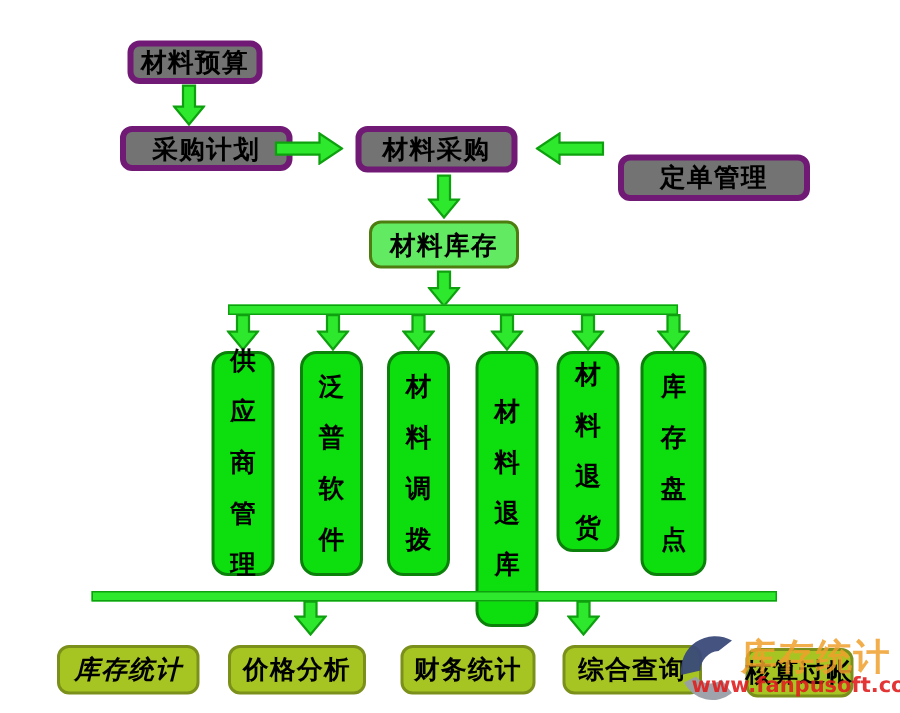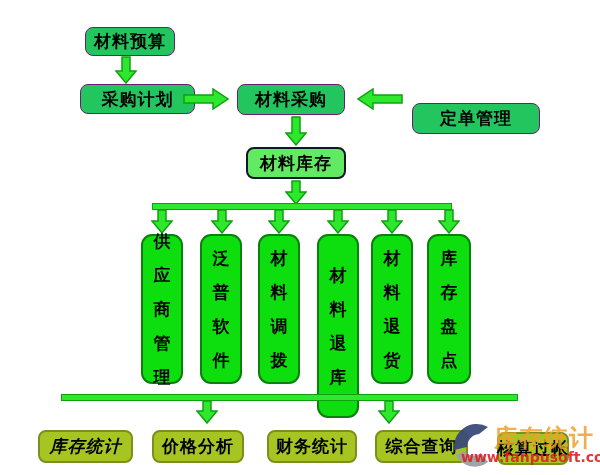--- a/index.html
+++ b/index.html
@@ -13,27 +13,27 @@
   .node{
     position:absolute;
     box-sizing:border-box;
     display:flex;align-items:center;justify-content:center;
     color:#000;
     font-size:17px;font-weight:600;
     letter-spacing:1px;
     white-space:nowrap;
   }
   .pink{
-    background:#22c55e;
-    border:1px solid #701a75;
+    background:#737373;
+    border:4px solid #701a75;
     border-radius:8px;
   }
   .lightgreen{
     background:#63ea63;
-    border:2px solid #0f172a;
+    border:2px solid #4d7c0f;
     border-radius:8px;
   }
   .vnode{
     position:absolute;
     box-sizing:border-box;
     background:#0dde0d;
     border:2px solid #0b800b;
     border-radius:11px;
     display:flex;align-items:center;justify-content:center;
   }
@@ -146,21 +146,21 @@
     </div>
   <div class="vnode" style="left:200px;top:234px;width:42px;height:150px;">
     <div class="vtext">泛普软件</div>
     </div>
   <div class="vnode" style="left:258px;top:234px;width:42px;height:150px;">
     <div class="vtext">材料调拨</div>
     </div>
   <div class="vnode" style="left:317px;top:234px;width:42px;height:184px;justify-content:center;">
     <div class="vtext">材料退库</div>
     </div>
-  <div class="vnode" style="left:371px;top:234px;width:42px;height:150px;">
+  <div class="vnode" style="left:371px;top:234px;width:42px;height:134px;">
     <div class="vtext">材料退货</div>
     </div>
   <div class="vnode" style="left:427px;top:234px;width:44px;height:150px;">
     <div class="vtext">库存盘点</div>
     </div>
 
   <div class="bar" style="left:61px;top:394px;width:457px;"></div>
 
   <svg class="arrow" style="left:196px;top:400px;" width="22" height="24">
     <polygon points="7,1 15,1 15,11 21,11 11,23 1,11 7,11" fill="#2ee82e" stroke="#0fa00f" stroke-width="1.5"></polygon>

